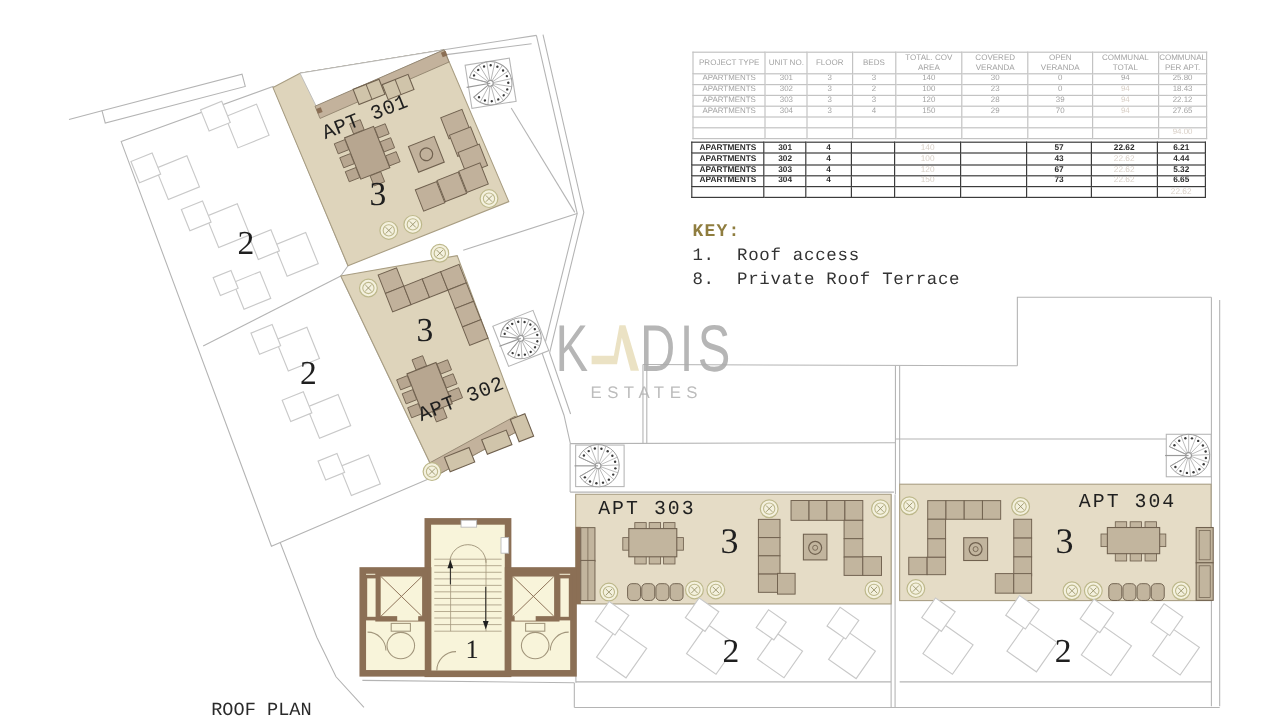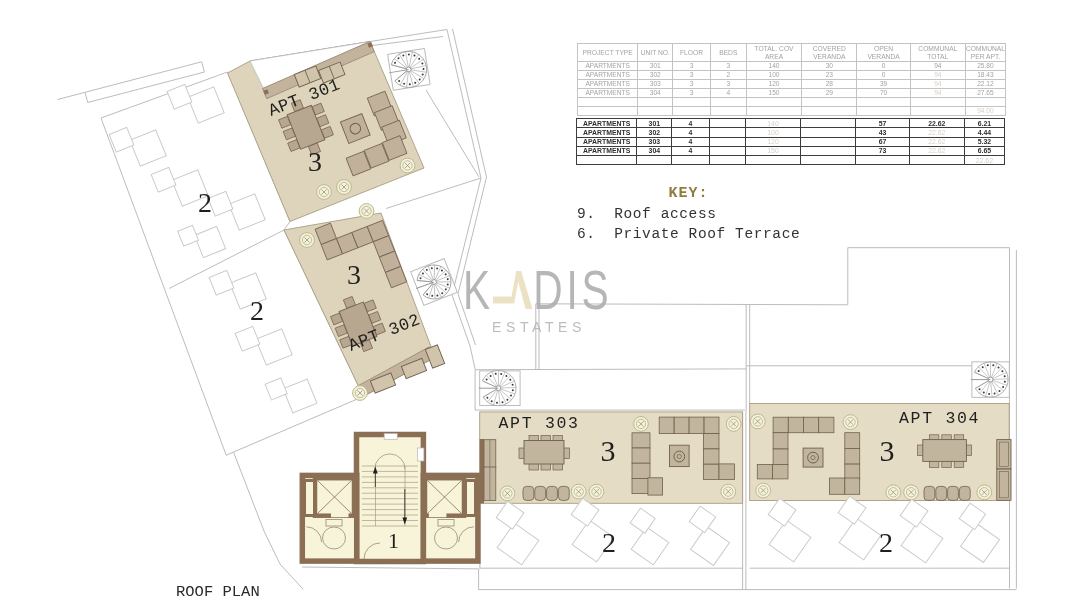--- a/index.html
+++ b/index.html
@@ -9,21 +9,21 @@
 td{overflow:hidden;white-space:nowrap;text-align:center;vertical-align:middle;
   font-size:6.6px;line-height:1.05;padding:0;}
 .t1{left:577px;top:43px;}
 .t1 td{border:1px solid #c3c3c3;color:#a3a3a3;}
 .t1 .hd td{height:17px;font-size:6.7px;}
 .t2{left:576px;top:118px;}
 .t2 td{border:1px solid #3c3c3c;color:#2e2e2e;font-weight:bold;font-size:6.9px;}
 .f{color:#d8cfc6;font-weight:normal;}
 .t2 .f{font-weight:normal;}
 #key{position:absolute;left:577px;top:185px;font-family:"Liberation Mono",monospace;}
-#key .kt{color:#8f7d3f;font-weight:bold;font-size:15px;letter-spacing:1px;text-align:center;}
+#key .kt{color:#8f7d3f;font-weight:bold;font-size:15px;letter-spacing:1px;}
 #key .ki{color:#333;font-size:14.5px;margin-top:3.8px;letter-spacing:0.6px;white-space:pre;}
 </style></head>
 <body>
 <div id="page">
 <svg width="1067" height="606" viewBox="0 0 1067 606">
 
 <polyline points="104.0,117.0 264.0,531.0 280.0,564.0 303.3,589.5" fill="none" stroke="#b4b4b4" stroke-width="0.9"></polyline>
 
 <polygon points="85.0,92.3 201.7,61.8 204.4,72.0 87.7,102.5" fill="#ffffff" stroke="#b4b4b4" stroke-width="0.9"></polygon>
 <line x1="85.0" y1="92.3" x2="57.5" y2="99.5" stroke="#b4b4b4" stroke-width="0.9"></line>
@@ -812,15 +812,15 @@
           <td></td>
           <td></td>
           <td></td>
           <td><span class="f">22.62</span></td>
         </tr>
       </tbody>
     </table>
 
 <div id="key">
       <div class="kt">KEY:</div>
-<div class="ki">9.  Roof access</div>
-<div class="ki">6.  Private Roof Terrace</div>
+<div class="ki">1.  Roof access</div>
+<div class="ki">8.  Private Roof Terrace</div>
     </div>
 </div>
 </body></html>

